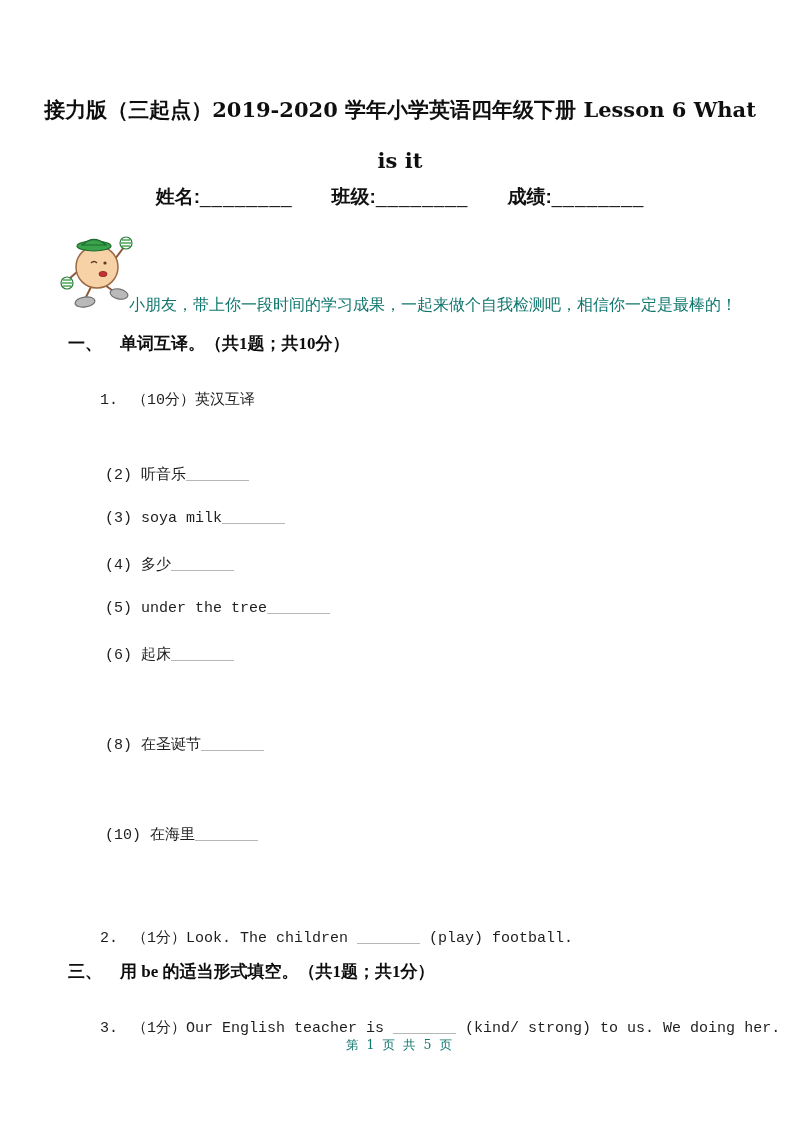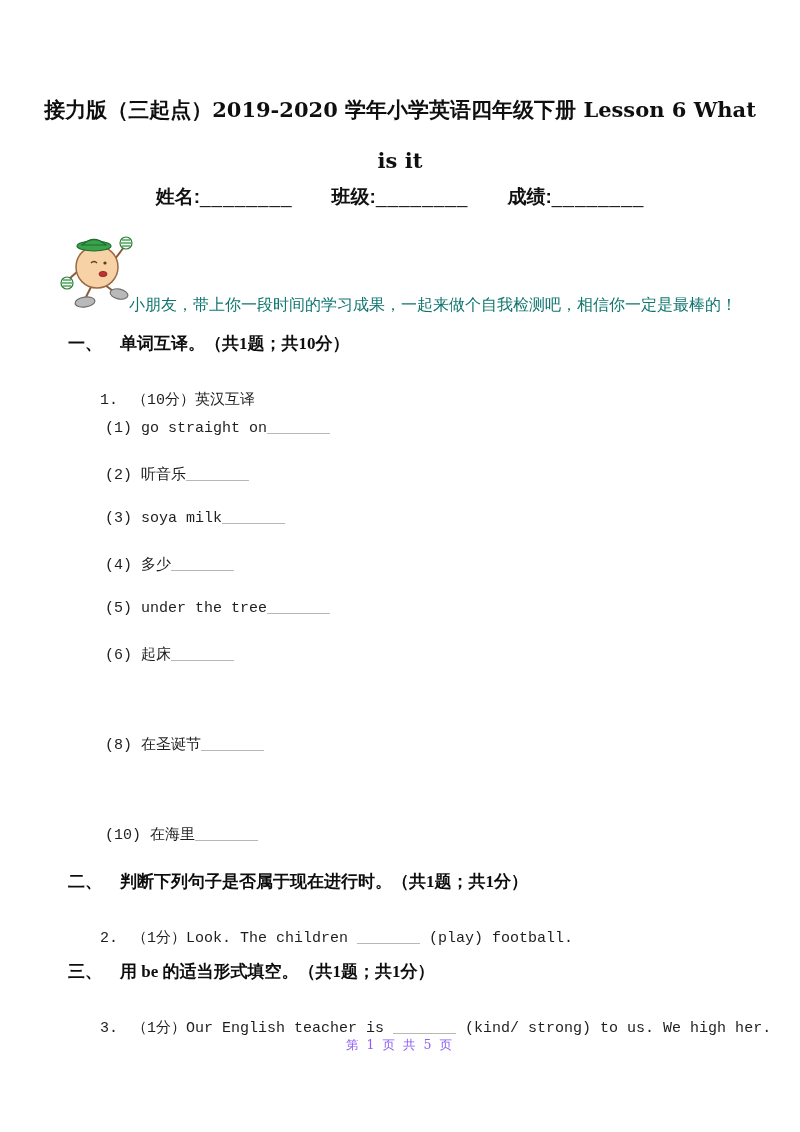--- a/index.html
+++ b/index.html
@@ -36,21 +36,21 @@
   .q-item {
     position:absolute; left:100px; font-size:15px; color:#1e1e1e; white-space:nowrap;margin-top:15px;
   }
   .q-item .num { margin-right:14px; }
   .sub-item {
     position:absolute; left:105px; font-size:15px; color:#1e1e1e; white-space:nowrap;
   }
   .blank { color:#999; }
   .footer {
     position:absolute; top:1037px; left:0; right:0; text-align:center;
-    font-size:12.5px; color:#8b5cf6;
+    font-size:12.5px; color:#0f766e;
     font-family:"DejaVu Serif","Liberation Serif",serif;
     letter-spacing:2px;
   }
 </style>
 </head>
 <body>
 
 <div class="page">
 
   <div class="title">
@@ -100,38 +100,34 @@
 
   <div class="intro-text">小朋友，带上你一段时间的学习成果，一起来做个自我检测吧，相信你一定是最棒的！</div>
 
   <div class="section-heading" style="top:332px">
     <span class="num">一、</span><span>单词互译。（共1题；共10分）</span>
   </div>
   <div class="q-item" style="top:375px">
     <span class="num">1.</span><span>（10分）英汉互译</span>
   </div>
 
-  <div class="sub-item" style="top:420px"><span>(1)</span><span> go straight on</span><span class="blank">_______</span></div>
   <div class="sub-item" style="top:465px"><span>(2)</span><span> 听音乐</span><span class="blank">_______</span></div>
   <div class="sub-item" style="top:510px"><span>(3)</span><span> soya milk</span><span class="blank">_______</span></div>
   <div class="sub-item" style="top:555px"><span>(4)</span><span> 多少</span><span class="blank">_______</span></div>
   <div class="sub-item" style="top:600px"><span>(5)</span><span> under the tree</span><span class="blank">_______</span></div>
   <div class="sub-item" style="top:645px"><span>(6)</span><span> 起床</span><span class="blank">_______</span></div>
   <div class="sub-item" style="top:735px"><span>(8)</span><span> 在圣诞节</span><span class="blank">_______</span></div>
   <div class="sub-item" style="top:825px"><span>(10)</span><span> 在海里</span><span class="blank">_______</span></div>
 
-  <div class="section-heading" style="top:870px">
-    <span class="num">二、</span><span>判断下列句子是否属于现在进行时。（共1题；共1分）</span>
-  </div>
   <div class="q-item" style="top:913px">
     <span class="num">2.</span><span>（1分）Look. The children </span><span class="blank">_______</span><span> (play) football.</span>
   </div>
 
   <div class="section-heading" style="top:960px">
     <span class="num">三、</span><span>用 be 的适当形式填空。（共1题；共1分）</span>
   </div>
   <div class="q-item" style="top:1003px">
-    <span class="num">3.</span><span>（1分）Our English teacher is </span><span class="blank">_______</span><span> (kind/ strong) to us. We high her.</span>
+    <span class="num">3.</span><span>（1分）Our English teacher is </span><span class="blank">_______</span><span> (kind/ strong) to us. We doing her.</span>
   </div>
 
   <div class="footer">第 1 页 共 5 页</div>
 
 </div>
 
 </body></html>

